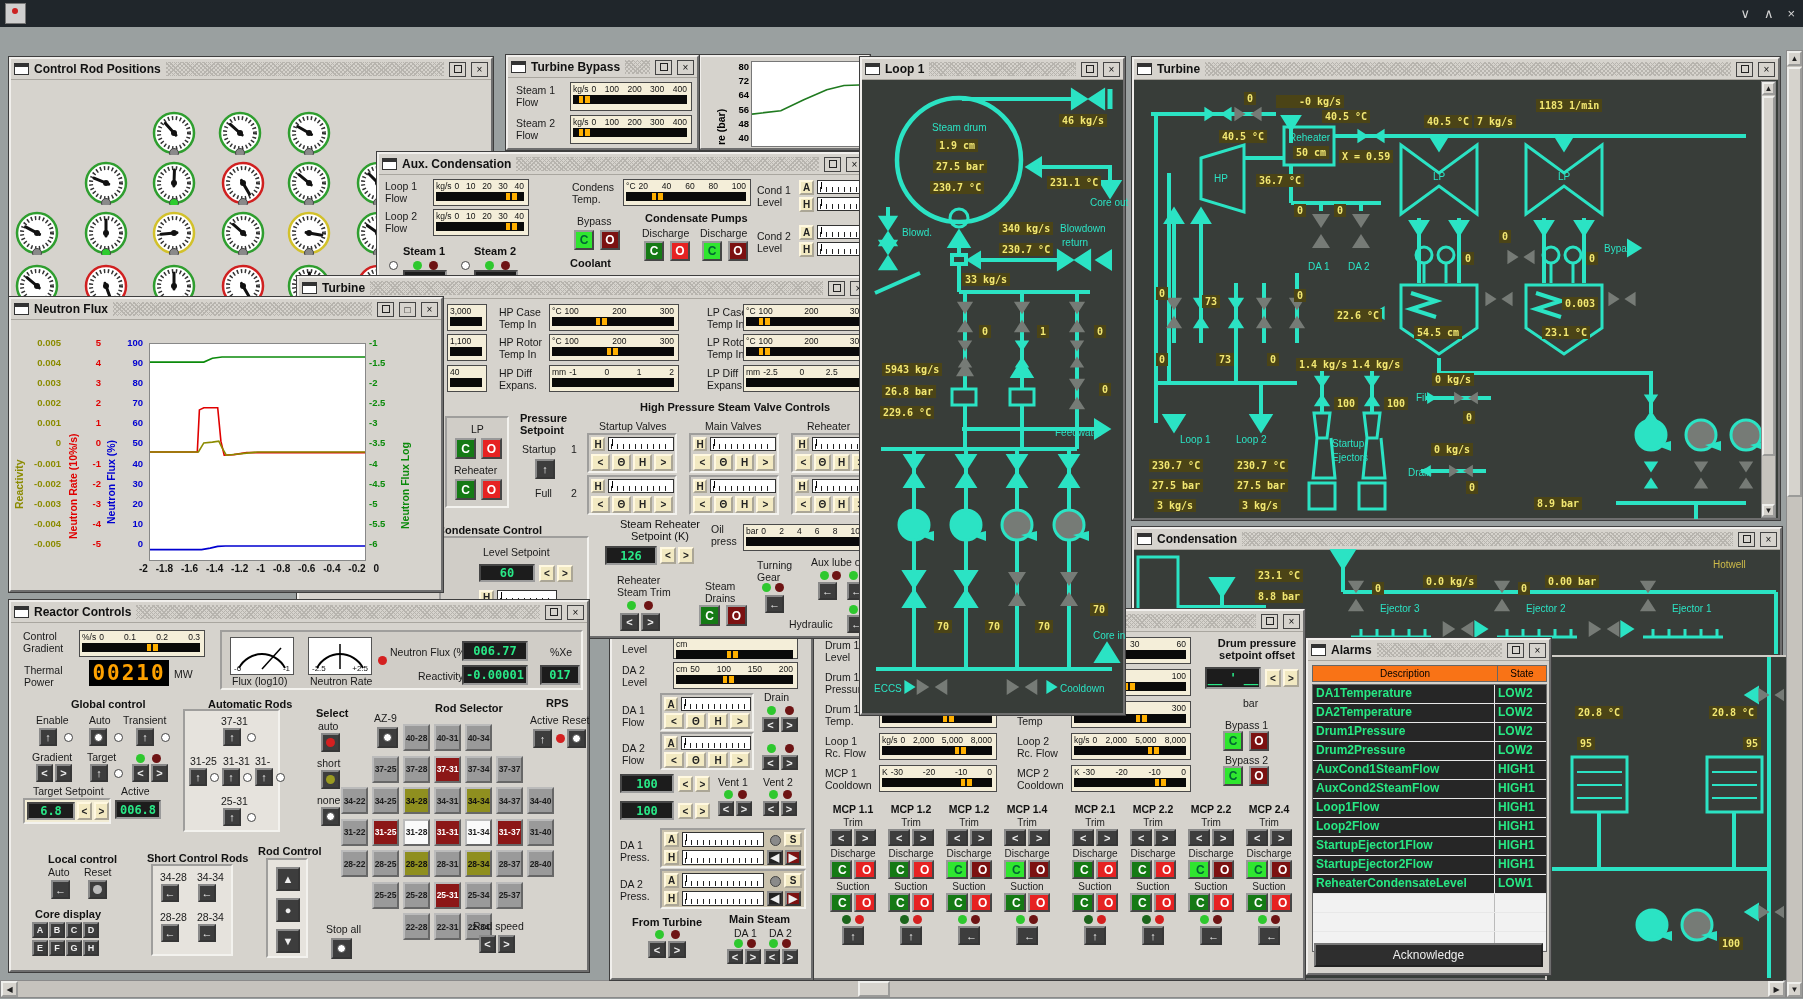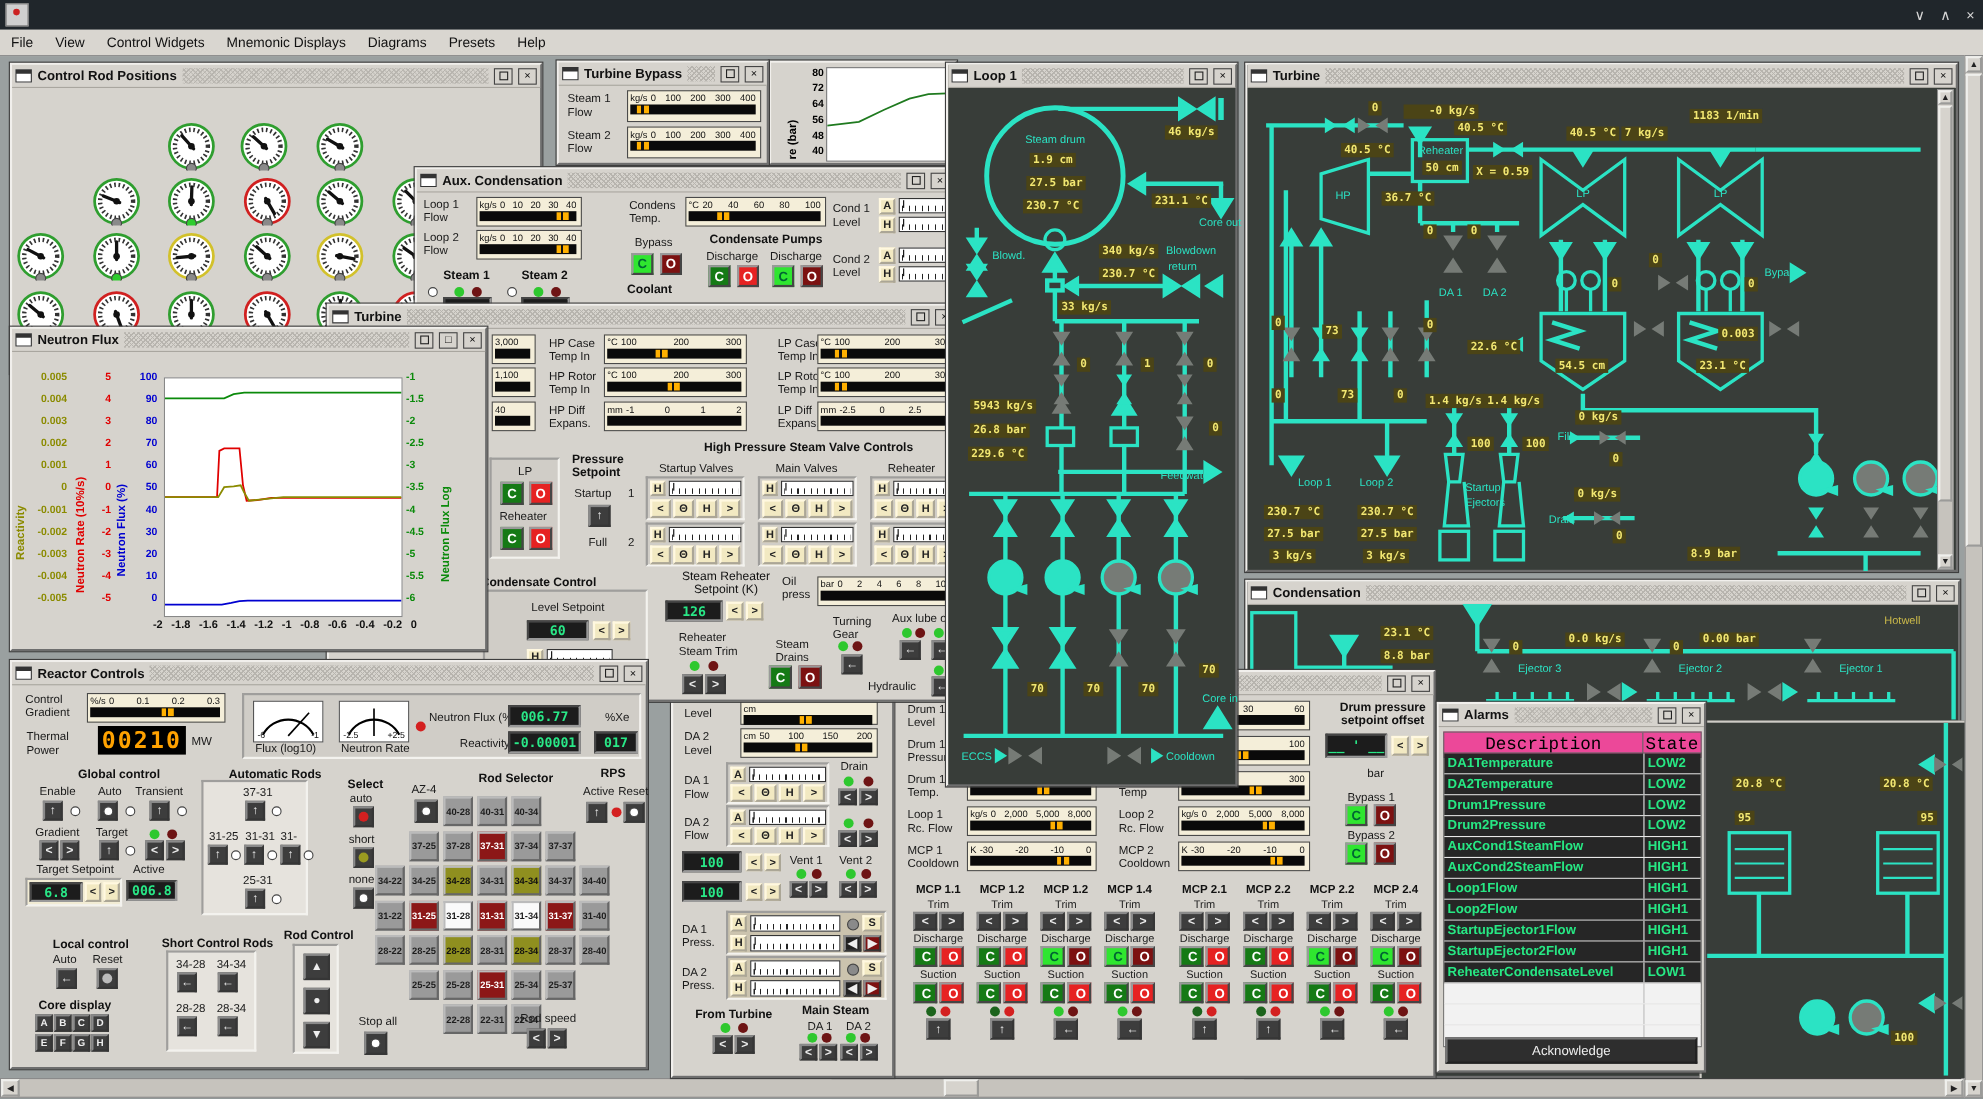--- a/index.html
+++ b/index.html
@@ -60,21 +60,21 @@
   .ml.t{color:#2be3c4;font-size:10px;}
   .ml.o{color:#cdbb4a;font-size:10px;}
   svg.pipes{position:absolute;pointer-events:none;}
   
   .dial{position:absolute;}
   .dial .ring{fill:#fff;stroke-width:2.5px;}
   .ring.rg{stroke:#2f9e2f;}.ring.rr{stroke:#d02020;}.ring.ry{stroke:#d2c12b;}
   .dial .tks{fill:none;stroke:#333;stroke-width:4;stroke-dasharray:1.5 2.5;}
   .ddot.d{fill:#8a8a8a;stroke:#444;}.ddot.dg{fill:#2ecc2e;stroke:#444;}
   
-  .alhead{display:flex;font-size:16px;background:#ec4899;border:1px solid #666;font-family:Liberation Mono, monospace;}
+  .alhead{display:flex;font-size:10px;background:#f97316;border:1px solid #666;}
   .alhead div{padding:2px;text-align:center;}
   .alrow{display:flex;height:18px;border-bottom:1px solid #e8e8e8;background:#262626;}
   .alrow div{font:bold 12px "Liberation Sans",sans-serif;color:#27e884;padding:1px 3px;box-sizing:border-box;overflow:hidden;white-space:nowrap;}
   .alrow .ald{width:182px;border-right:1px solid #e8e8e8;}
   .alrow .als{flex:1;}
   .alrow.empty{background:#f2f2f2;}
   
   #rodgrid{position:absolute;left:330px;top:122px;display:grid;grid-template-columns:repeat(7,31px);grid-auto-rows:31.5px;}
   .rod{width:27px;height:27px;border:2px outset #bbb;background:#9a9a9a;color:#1d1d1d;font-size:8.5px;font-weight:bold;padding:0;}
   .rod.dr{background:#8c1717;color:#fff;}.rod.ol{background:#8f8f1f;color:#111;}.rod.wh{background:#fafafa;}
@@ -107,29 +107,20 @@
 
   <div id="titlebar">
     <div id="appicon"></div>
     <div id="winbtns">
       <span>∨</span>
       <span>∧</span>
       <span>×</span>
     </div>
   </div>
 
-  <div id="menubar">
-    <div class="mi">File</div>
-      <div class="mi">View</div>
-      <div class="mi">Control Widgets</div>
-      <div class="mi">Mnemonic Displays</div>
-      <div class="mi">Diagrams</div>
-      <div class="mi">Presets</div>
-      <div class="mi">Help</div>
-  </div>
 
   <div id="mdi">
 
     <svg width="0" height="0" style="position:absolute">
       <defs>
         <g id="vv">
             <path d="M-9,-17 H9 L0,-3 Z M-9,17 H9 L0,3 Z" fill="currentColor"></path>
           </g>
         <g id="hv">
             <path d="M-17,-9 V9 L-3,0 Z M17,-9 V9 L3,0 Z" fill="currentColor"></path>
@@ -1821,21 +1812,21 @@
           <i class="dot r" style="position:static"></i>
         </button>
       <div class="lb" style="left:306px;top:155px">short</div>
       <button class="btn bdk" style="left:310px;top:168px;width:19px;height:19px">
           <i class="dot o" style="position:static"></i>
         </button>
       <div class="lb" style="left:306px;top:192px">none</div>
       <button class="btn bdk" style="left:310px;top:205px;width:19px;height:19px">
           <i class="dot w" style="position:static"></i>
         </button>
-      <div class="lb" style="left:363px;top:110px">AZ-4</div>
+      <div class="lb" style="left:363px;top:110px">AZ-9</div>
       <button class="btn bdk" style="left:366px;top:125px;width:21px;height:21px">
           <i class="dot w" style="position:static"></i>
         </button>
       <div class="hd" style="left:424px;top:100px">Rod Selector</div>
       <div class="hd" style="left:535px;top:95px">RPS</div>
       <div class="lb" style="left:519px;top:112px">Active</div>
       <div class="lb" style="left:551px;top:112px">Reset</div>
       <button class="btn bdk" style="left:522px;top:127px;width:19px;height:19px">↑</button>
       <i class="dot r" style="left:545px;top:132px"></i>
       <button class="btn bdk" style="left:556px;top:127px;width:19px;height:19px">

